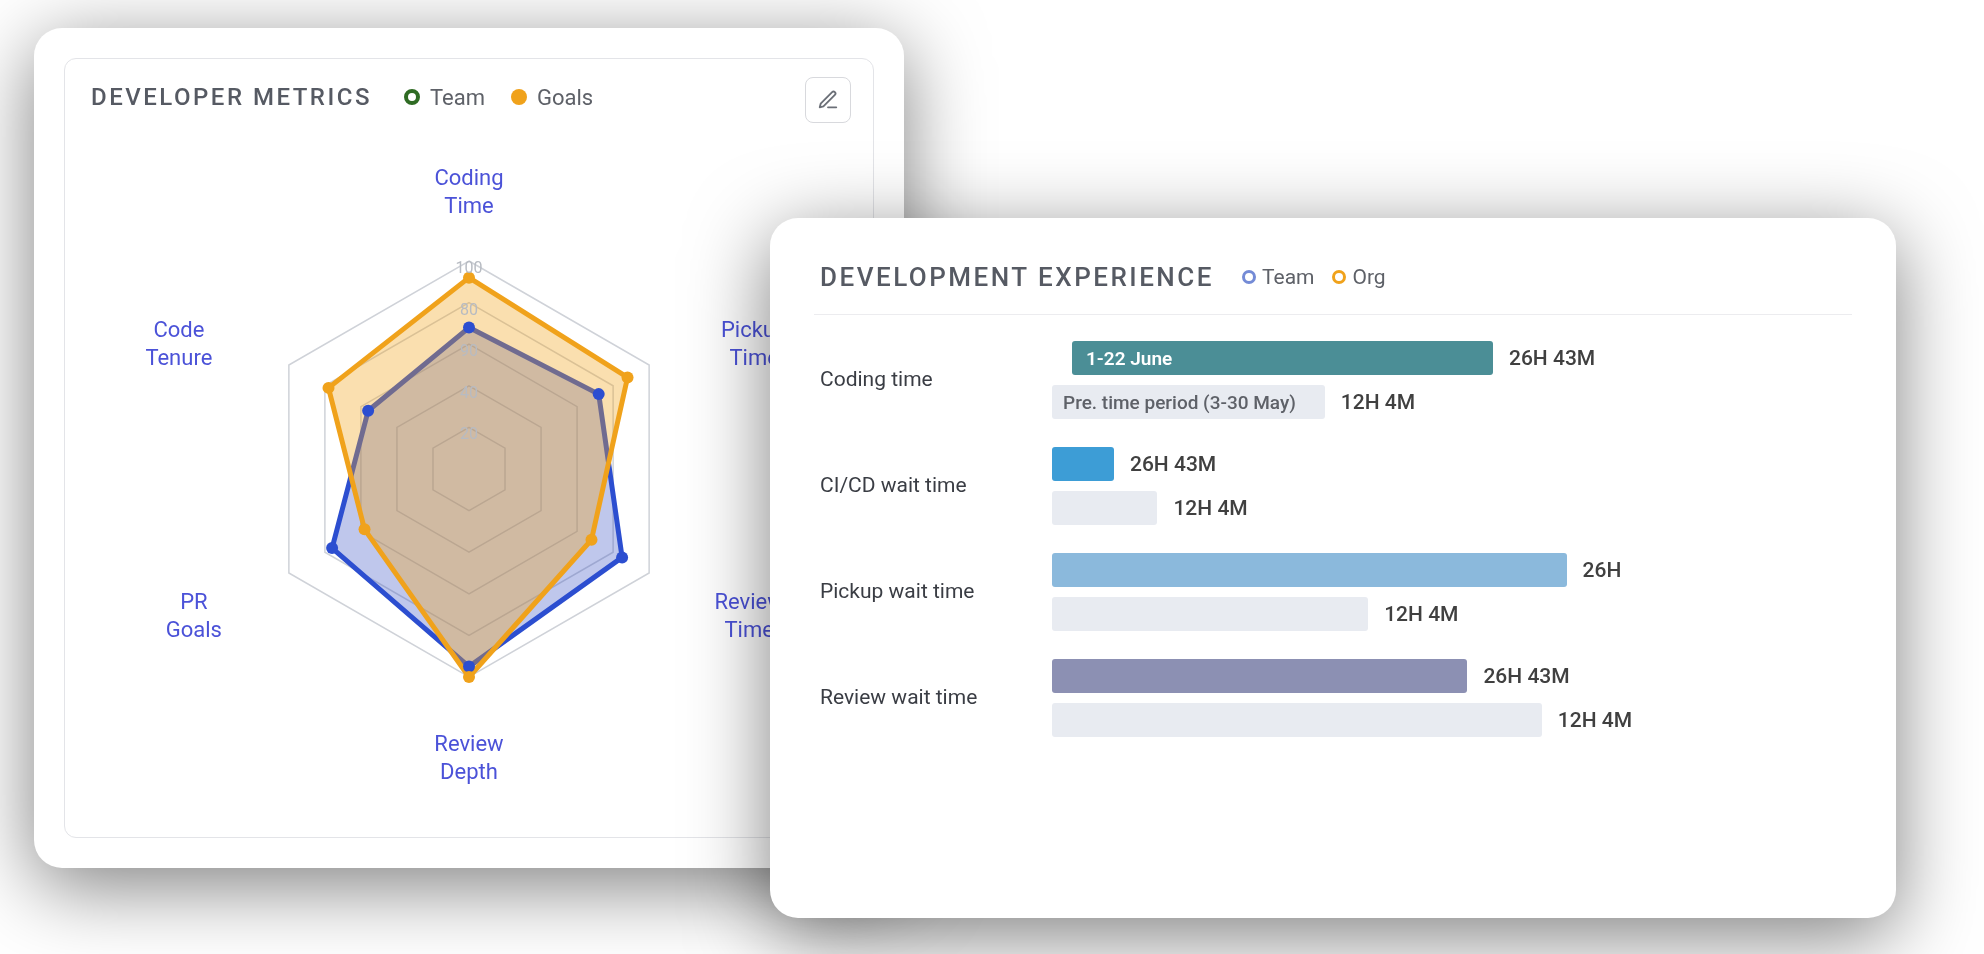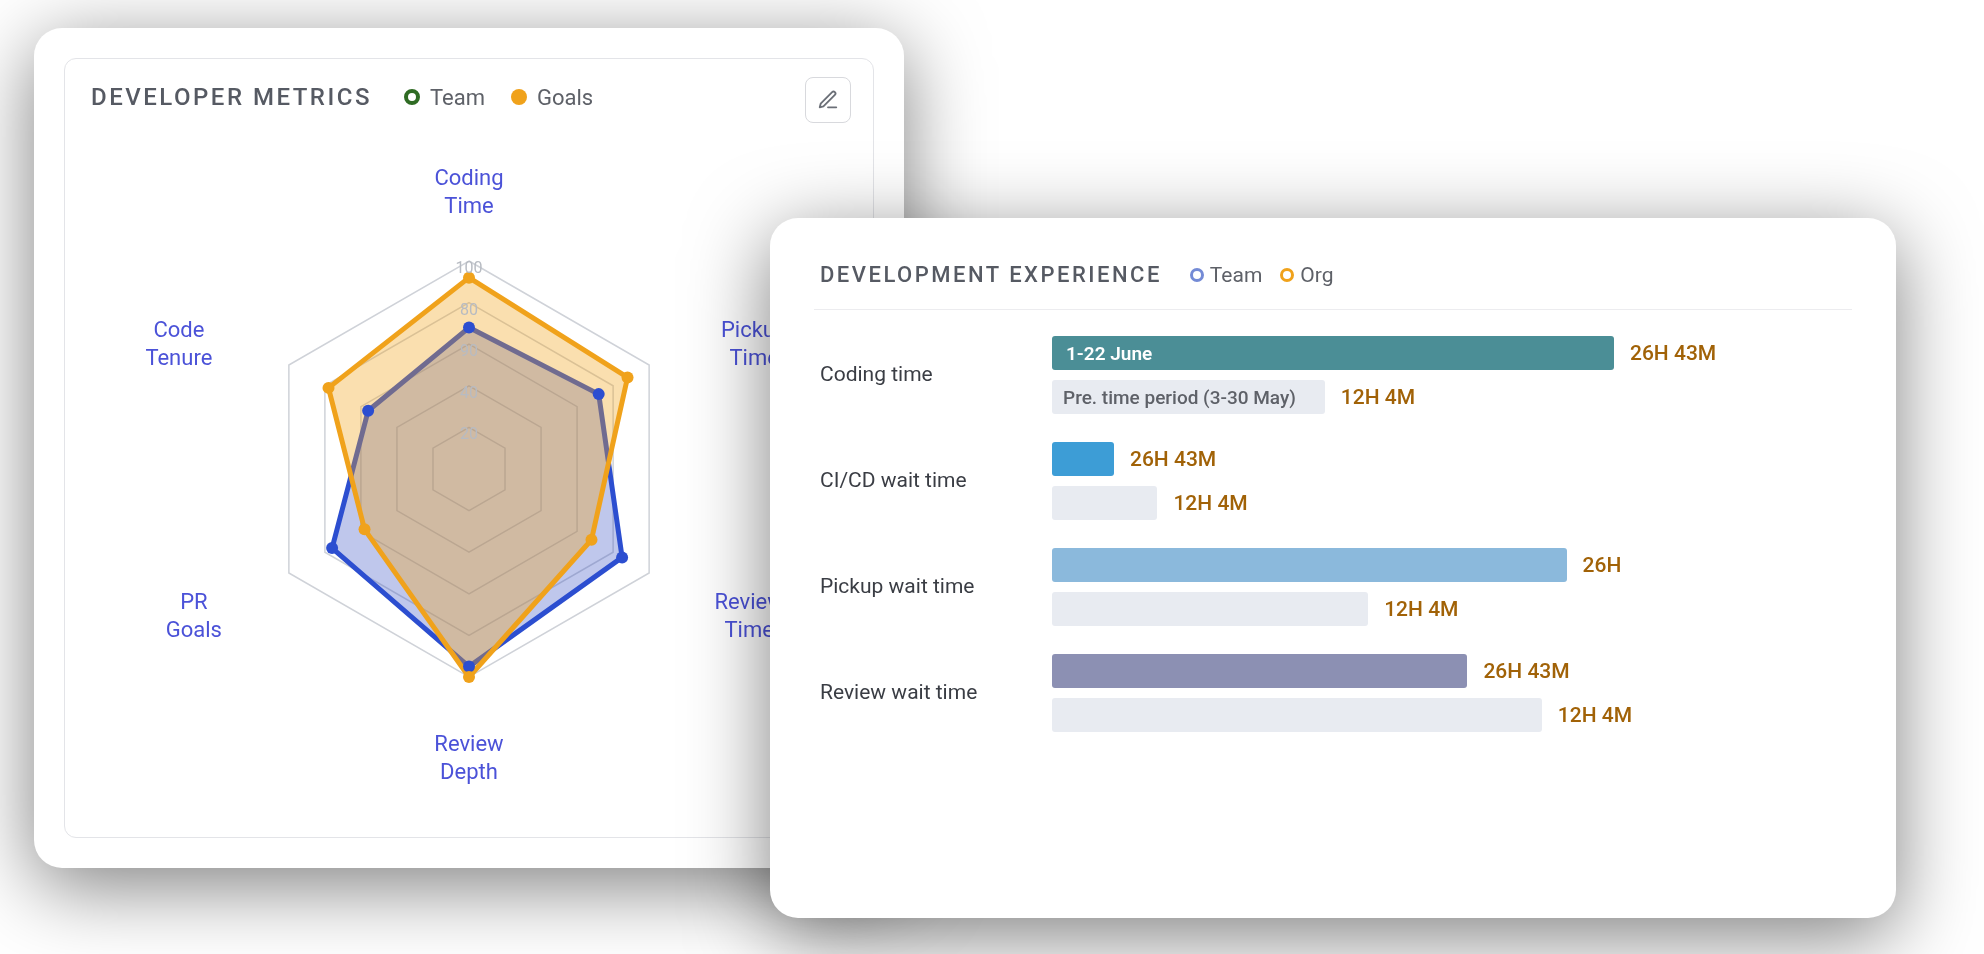--- a/index.html
+++ b/index.html
@@ -106,21 +106,21 @@
   }
   .bars-header {
     display: flex;
     align-items: center;
     gap: 28px;
     padding: 4px 6px 22px;
     border-bottom: 1px solid #ececef;
     margin-bottom: 26px;
   }
   .bars-title {
-    font-size: 22px;
+    font-size: 26px;
     letter-spacing: 2.5px;
     color: #565a63;
     font-weight: 500;
   }
   .legend2 { display: flex; align-items: center; gap: 18px; font-size: 21px; color: #5e6168; }
   .legend2 span { display: inline-flex; align-items: center; gap: 6px; }
   .ring-team { width: 14px; height: 14px; border-radius: 50%; border: 3px solid #748bd6; }
   .ring-org  { width: 14px; height: 14px; border-radius: 50%; border: 3px solid #f0a21b; }
 
   .bar-rows { display: flex; flex-direction: column; gap: 28px; padding-left: 6px; }
@@ -152,21 +152,21 @@
     align-items: center;
     padding-left: 14px;
     font-size: 19px;
     font-weight: 600;
     color: #fff;
   }
   .bar.inner-label { color: #fff; }
   .bar.alt-label { color: #5e6168; font-weight: 500; }
   .after-label {
     font-size: 21px;
-    color: #a16207;
+    color: #404040;
     font-weight: 500;
     white-space: nowrap;
   }
 
   .c-teal      { background: #4b8e96; }
   .c-ltgrey    { background: #e8ebf1; }
   .c-blue      { background: #3d9dd6; }
   .c-ltblue    { background: #8bb9dc; }
   .c-purplegrey{ background: #8c90b3; }
 </style>
@@ -254,21 +254,21 @@
         <span>Org</span>
       </span>
     </div>
   </div>
 
   <div class="bar-rows" id="bar-rows">
       <div class="bar-row">
         <div class="bar-row-label">Coding time</div>
         <div class="bar-track">
           <div class="bar-pair">
-            <div class="bar c-teal inner-label" style="width: 562px;">1-22 June</div>
+            <div class="bar c-teal inner-label" style="width: 421px; margin-left: 20px;">1-22 June</div>
             <div class="after-label">26H 43M</div>
           </div>
           <div class="bar-pair">
             <div class="bar c-ltgrey alt-label" style="width: 272.8px; padding-left: 11px;">Pre. time period (3-30 May)</div>
             <div class="after-label">12H 4M</div>
           </div>
         </div>
       </div>
       <div class="bar-row">
         <div class="bar-row-label">CI/CD wait time</div>

